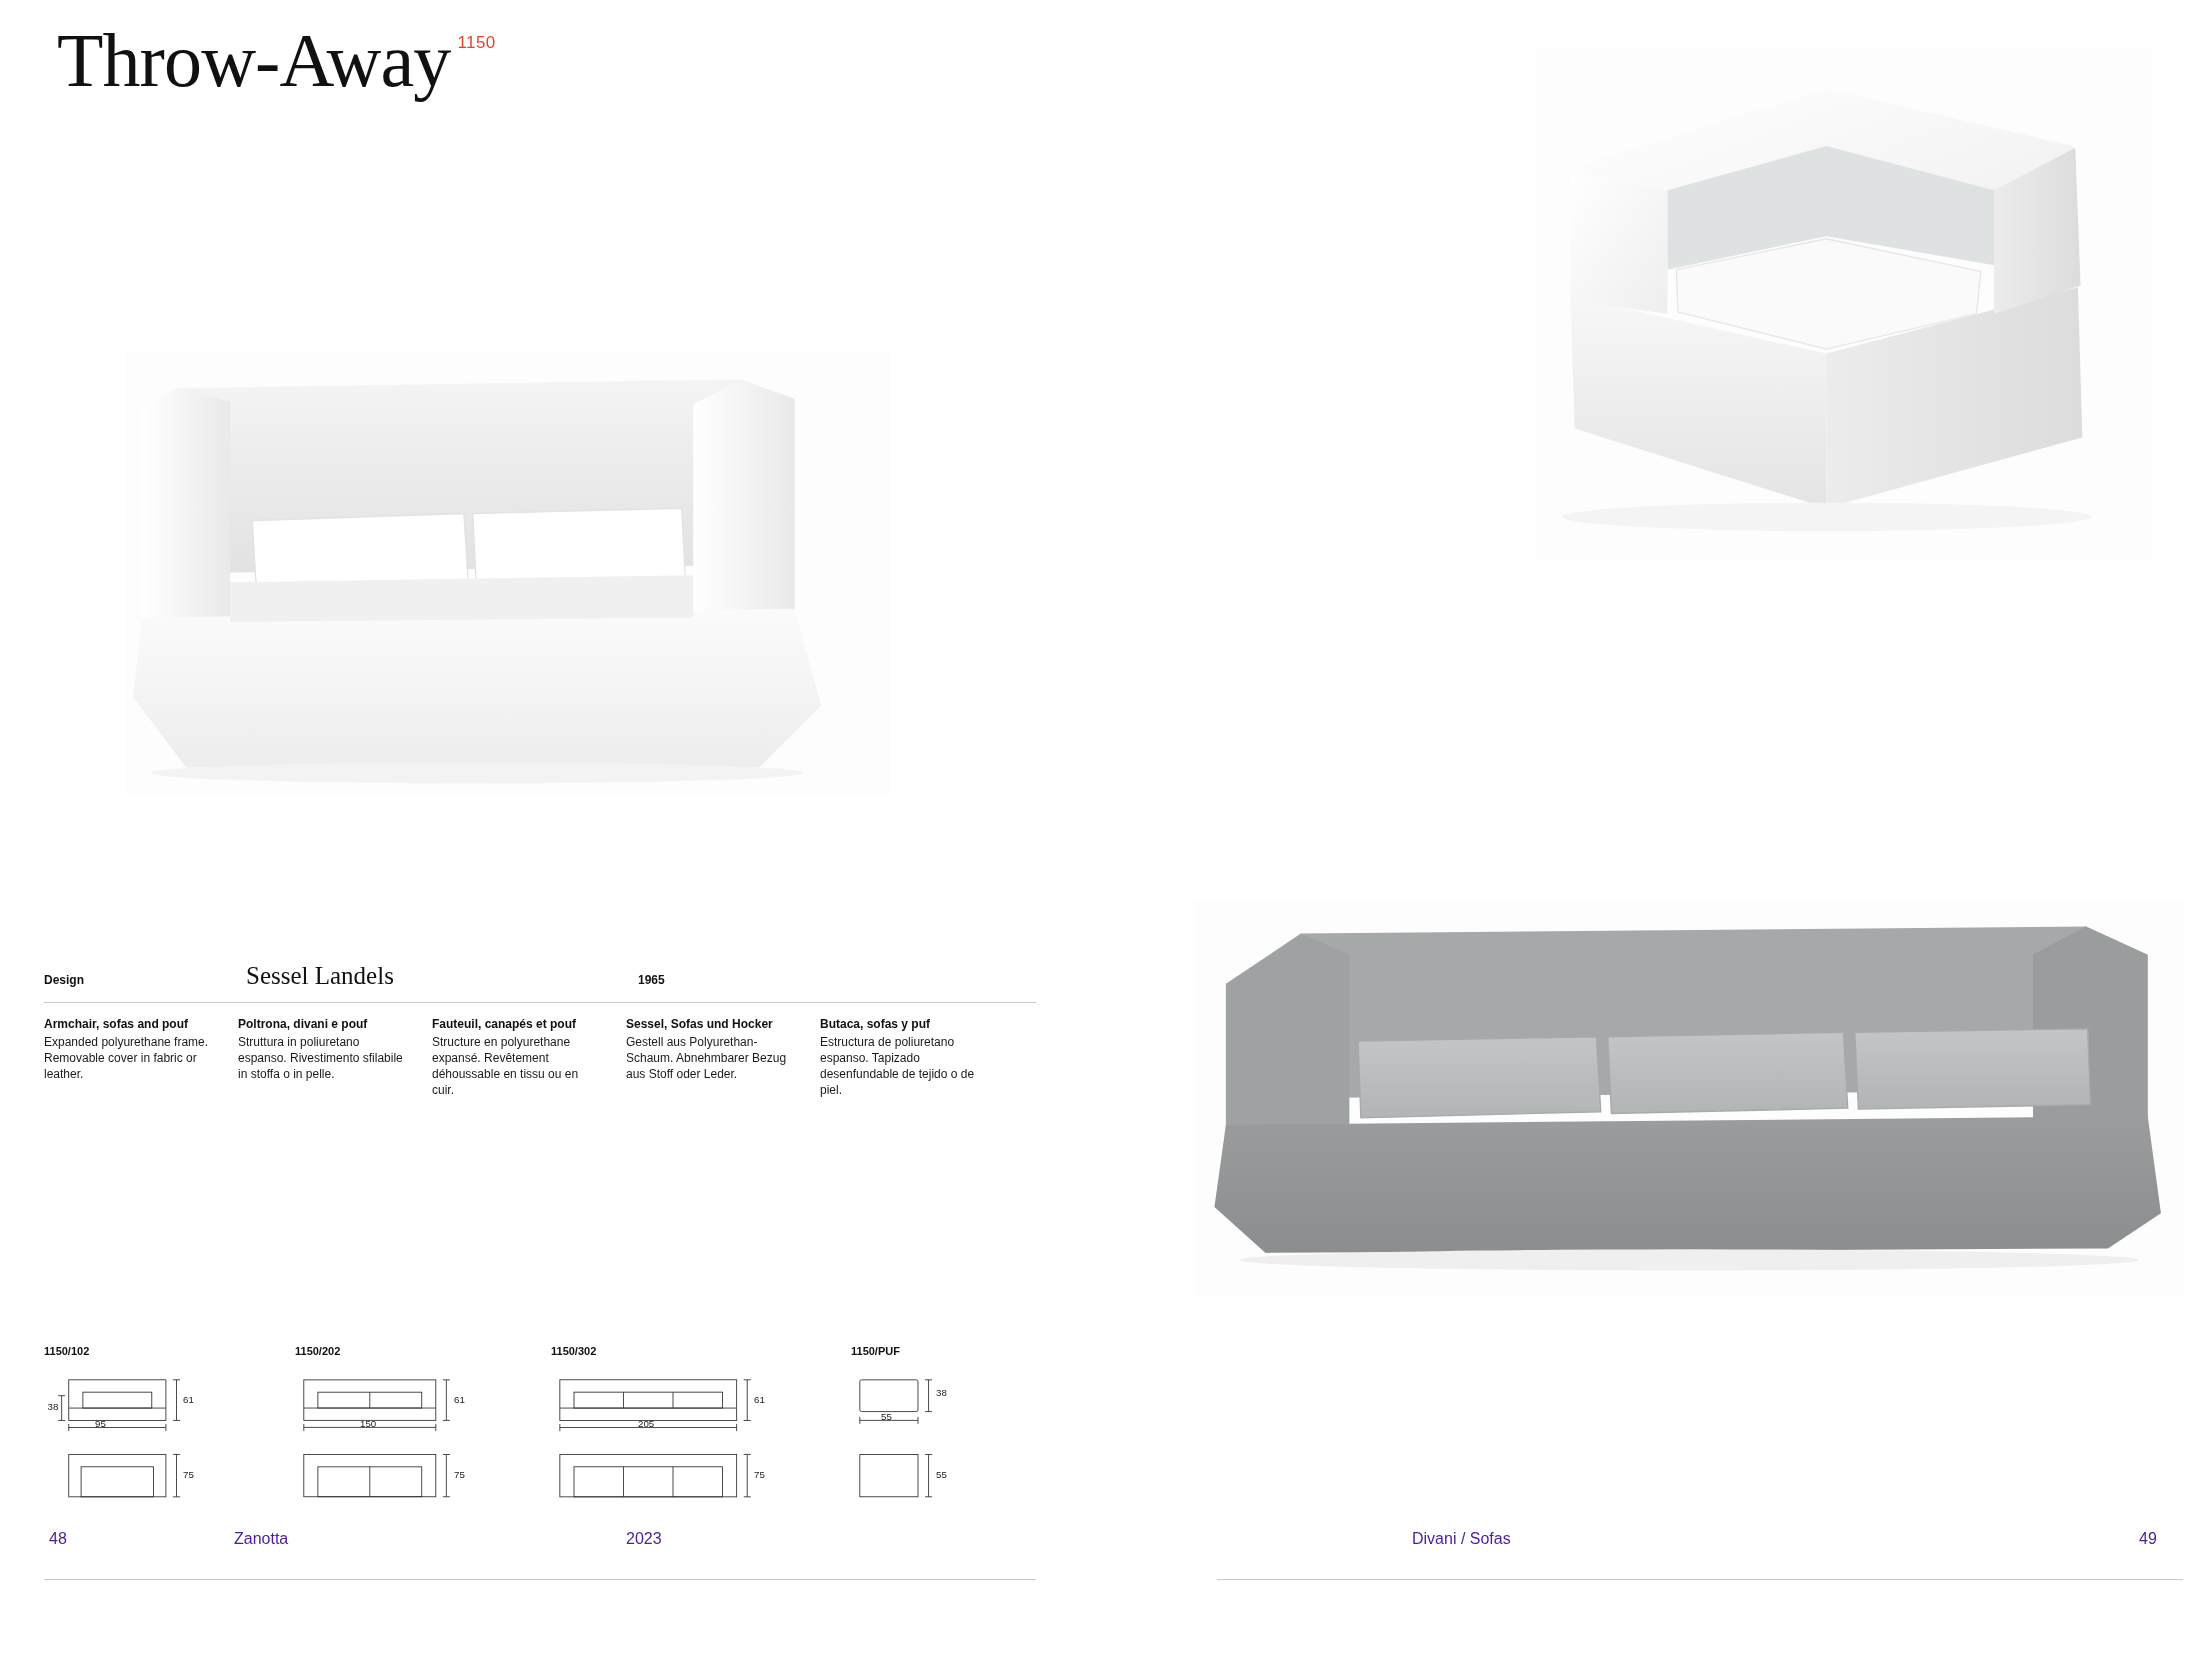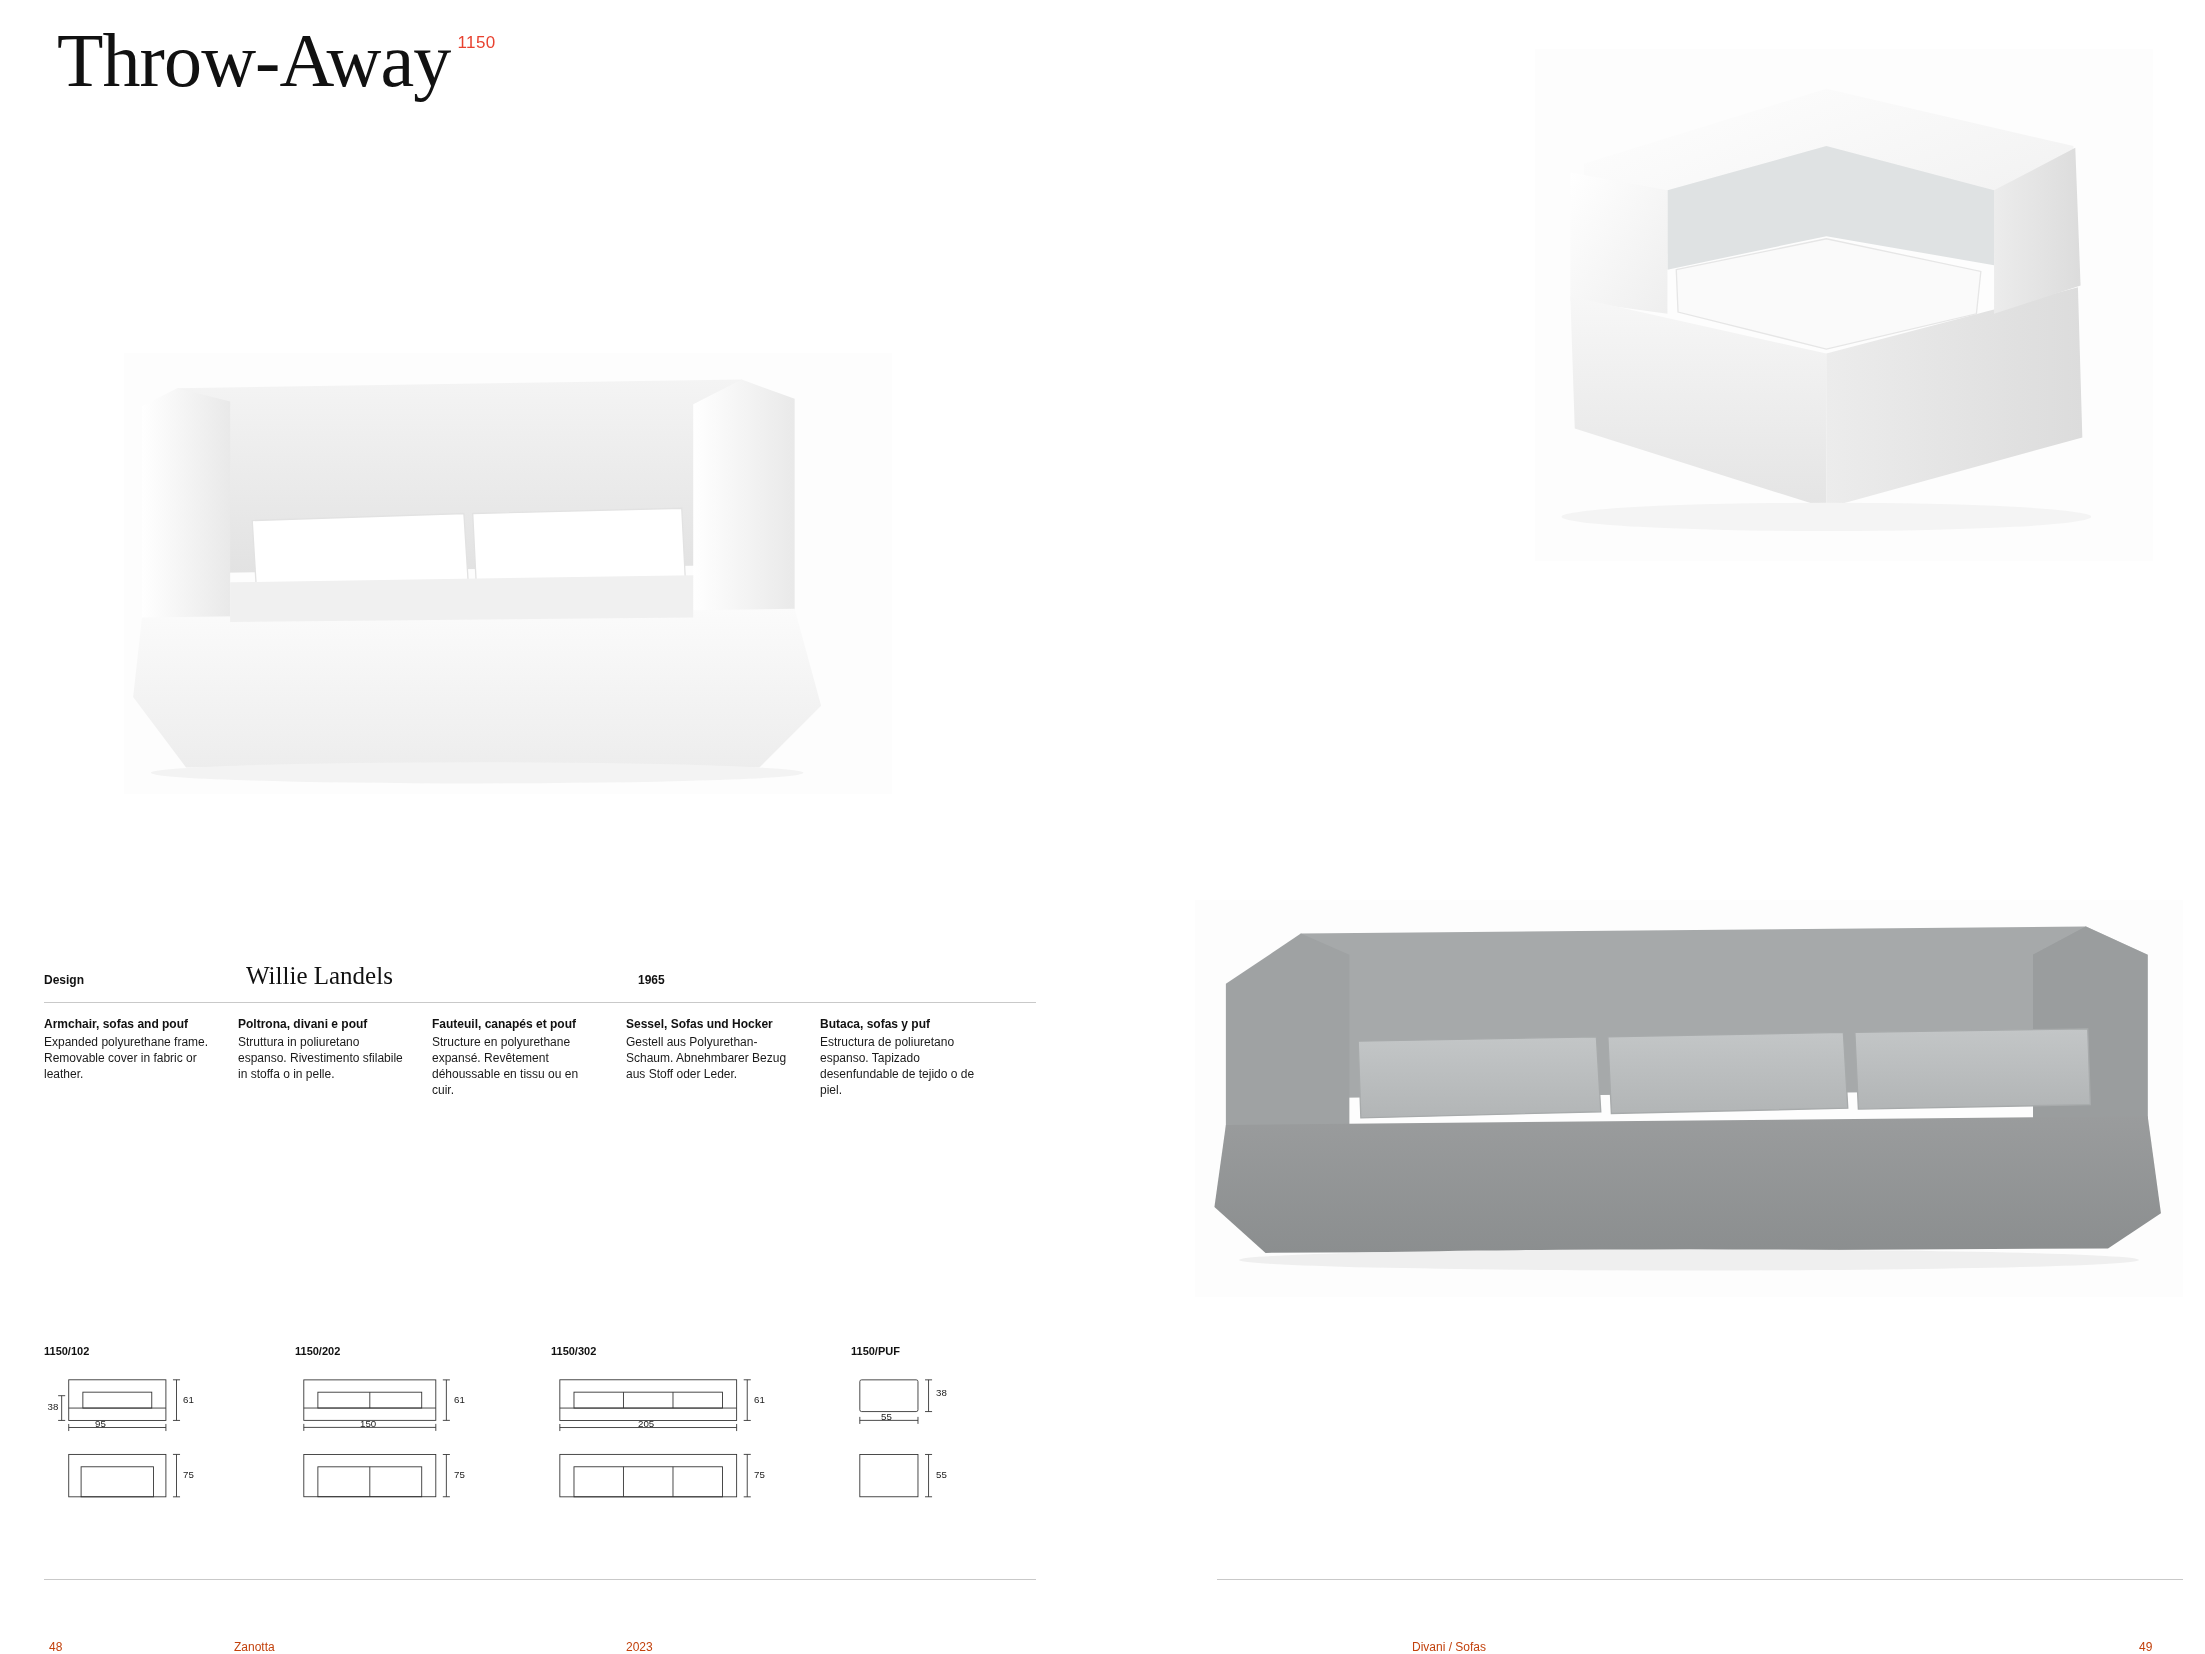--- a/index.html
+++ b/index.html
@@ -165,23 +165,23 @@
   .footer-rule-right {
     position: absolute;
     left: 1217px;
     top: 1579px;
     width: 966px;
     height: 0.9px;
     background: #c9c9c9;
   }
   .footer-item {
     position: absolute;
-    top: 1640px;
-    font-size: 12px;
-    color: #c2410c;
+    top: 1530px;
+    font-size: 16px;
+    color: #4c1d95;
   }
   .f-pageleft { left: 49px; }
   .f-brand { left: 234px; }
   .f-year { left: 626px; }
   .f-section { left: 1412px; }
   .f-pageright { left: 2139px; }
 </style>
 </head>
 <body>
 
@@ -284,21 +284,21 @@
       <path d="M185 160 L455 155 L460 240 L188 247 Z" fill="url(#gGreyCush)" stroke="#a7aaab" stroke-width="1.5"></path>
       <path d="M468 155 L735 150 L740 236 L472 242 Z" fill="url(#gGreyCush)" stroke="#a7aaab" stroke-width="1.5"></path>
       <path d="M748 150 L1012 146 L1015 232 L752 237 Z" fill="url(#gGreyCush)" stroke="#a7aaab" stroke-width="1.5"></path>
       <ellipse cx="560" cy="408" rx="510" ry="12" fill="#efefef"></ellipse>
     </svg>
   </div>
 
   <div class="spec">
     <div class="spec-head">
       <div class="lbl">Design</div>
-      <div class="designer">Willie Landels</div>
+      <div class="designer">Sessel Landels</div>
       <div class="year">1965</div>
     </div>
     <div class="spec-rule"></div>
     <div class="spec-cols">
       <div class="spec-col">
         <h4>Armchair, sofas and pouf</h4>
         <p>Expanded polyurethane frame. Removable cover in fabric or leather.</p>
       </div>
       <div class="spec-col">
         <h4>Poltrona, divani e pouf</h4>

